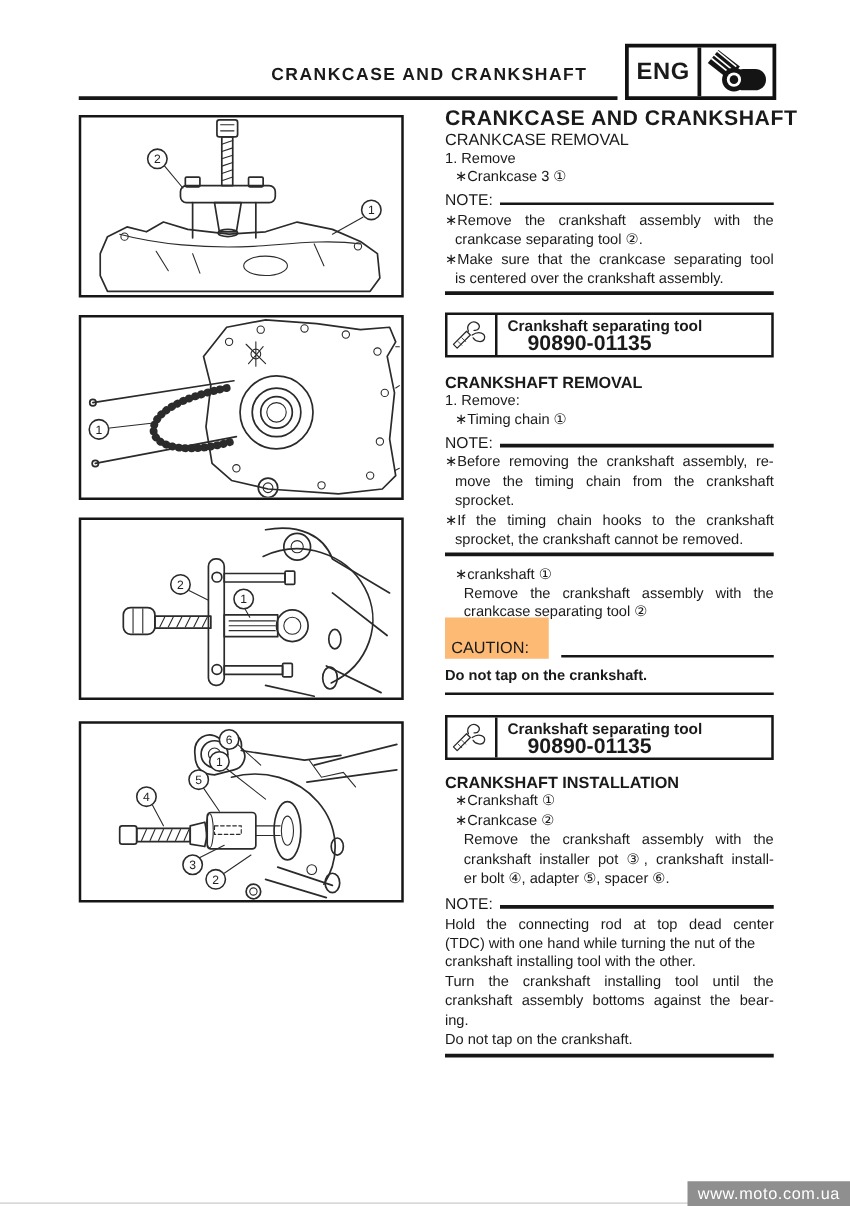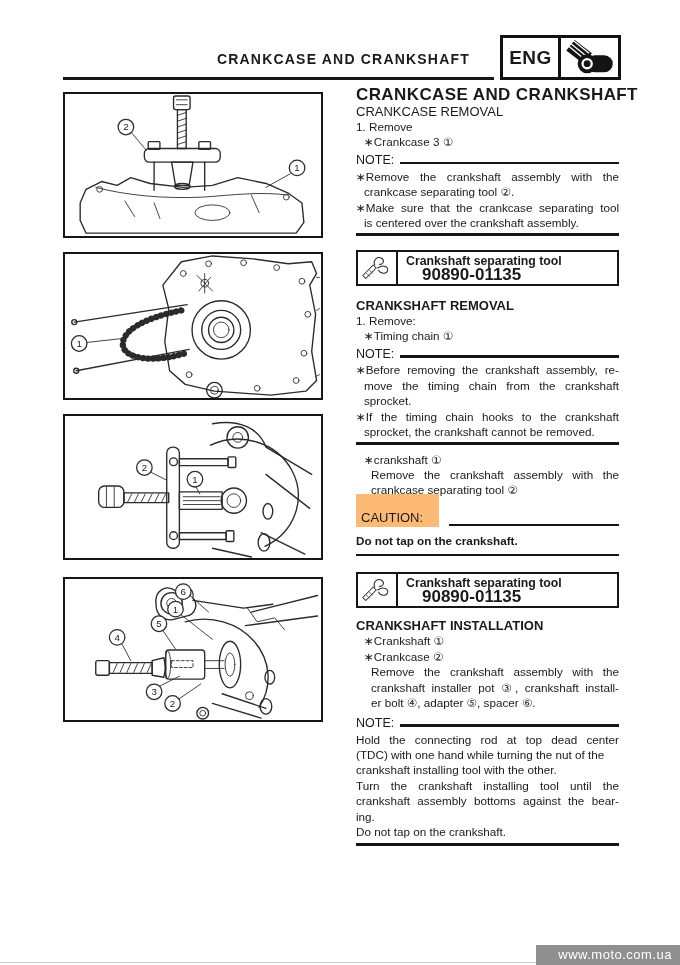--- a/index.html
+++ b/index.html
@@ -58,21 +58,21 @@
   .toolbox.tb2{margin-top:16px;}
   .toolicon{width:38px;border-right:2px solid #161616;display:flex;align-items:center;justify-content:center;}
   .tooltext{flex:1;padding:2px 4px 2px 8px;display:flex;flex-direction:column;justify-content:center;}
   .toolname{font-weight:bold;font-size:12.3px;line-height:14px;}
   .toolno{font-weight:bold;font-size:17px;line-height:14px;padding-left:16px;}
 
   
   .pagenum{position:absolute;top:908px;left:0;width:680px;text-align:center;font-size:12.5px;}
   .scanline{position:absolute;left:0;bottom:2px;width:566px;height:1px;background:#cccccc;}
   .watermark{position:absolute;right:0;bottom:0;height:20px;background:#8f8f8f;color:#fff;
-        font-size:13px;line-height:20px;padding:0 8px 0 22px;letter-spacing:.5px;}
+        font-size:13px;line-height:20px;padding:0 8px 0 8px;letter-spacing:.5px;}
 </style>
 </head>
 <body>
 
 <div class="page">
 
   <div class="running-title">CRANKCASE AND CRANKSHAFT</div>
   <div class="header-rule"></div>
   <div class="badge">
     <div class="badge-lang">ENG</div>

